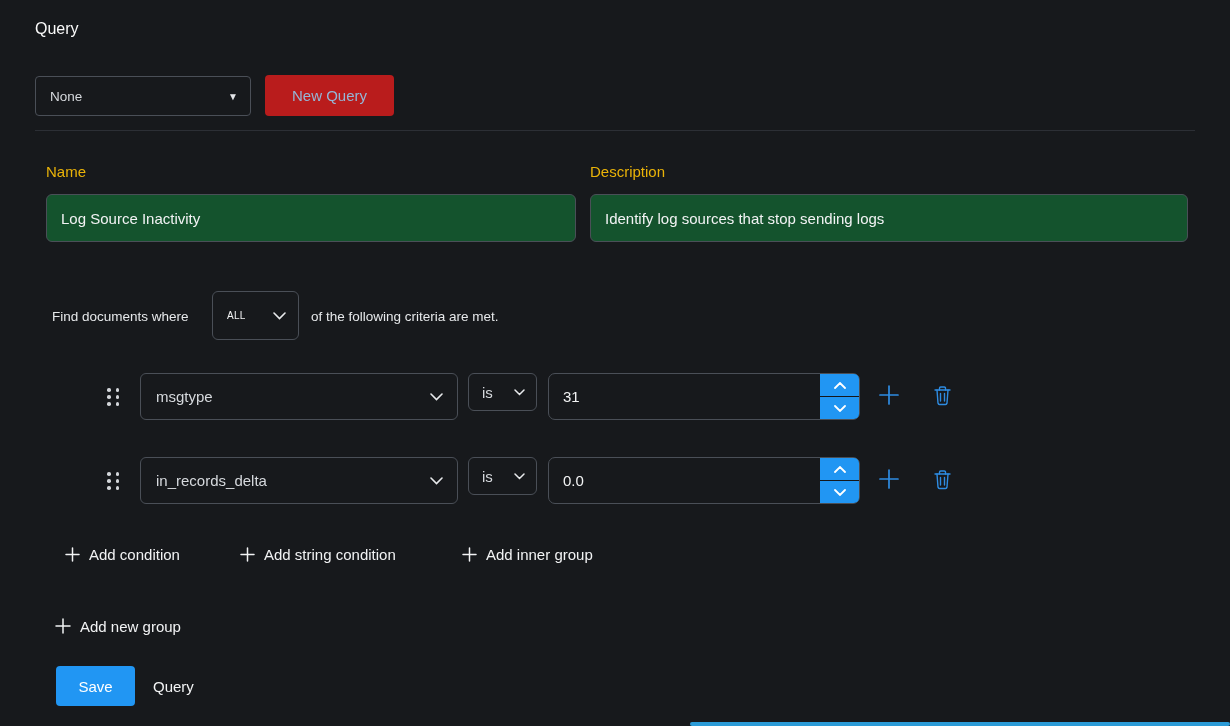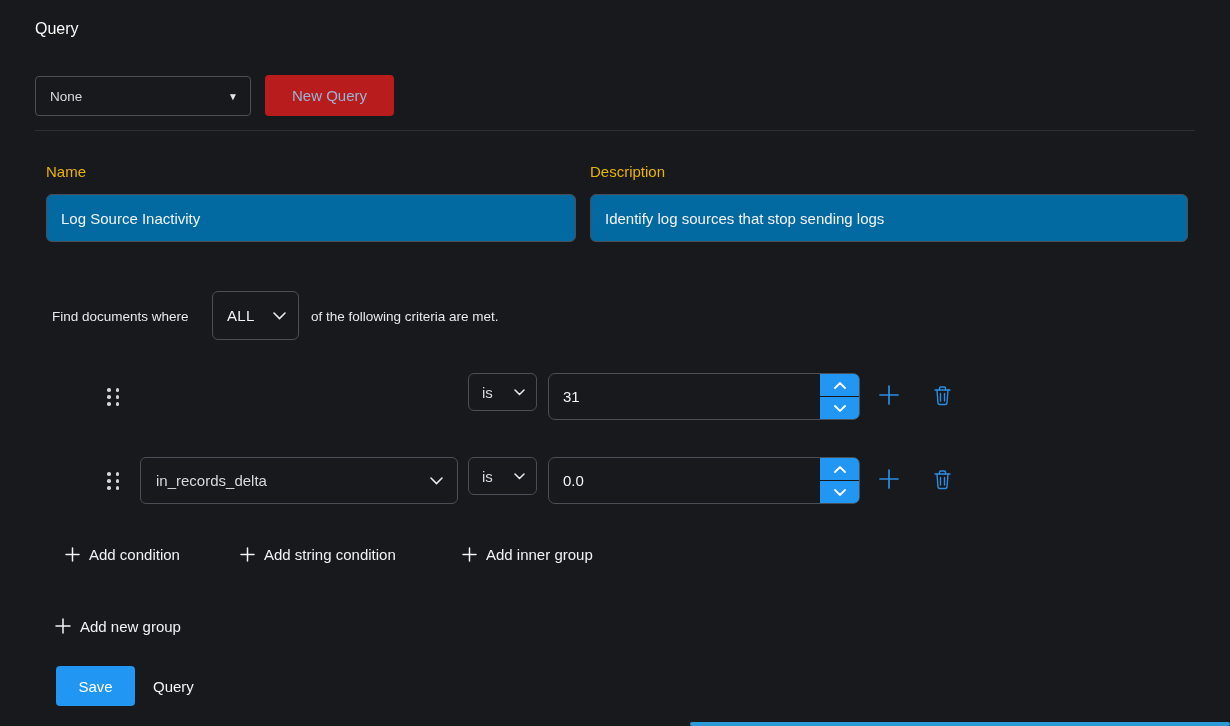--- a/index.html
+++ b/index.html
@@ -26,31 +26,31 @@
     background:#b91c1c; color:#95b6d6; border:none; border-radius:4px;
     font-size:15px; cursor:pointer; font-family:inherit;
   }
   .divider { left:35px; top:130px; width:1160px; height:1px; background:#2c2f35; }
 
   
   .field-label { font-size:15px; color:#eab308; }
   .lbl-name { left:46px; top:163px; }
   .lbl-desc { left:590px; top:163px; }
   .text-input {
-    border:1px solid #4a4f57; border-radius:6px; background:#0369a1;
+    border:1px solid #4a4f57; border-radius:6px; background:#14532d;
     color:#f2f3f4; font-size:15px; padding:0 14px; font-family:inherit; outline:none;
   }
   .in-name { left:46px; top:194px; width:530px; height:48px; }
   .in-desc { left:590px; top:194px; width:598px; height:48px; }
 
   
   .crit-text { font-size:13.5px; color:#e6e8ea; }
   .crit-prefix { left:52px; top:309px; }
   .crit-suffix { left:311px; top:309px; }
-  .sel-all { left:212px; top:291px; width:87px; height:49px; border-radius:6px; padding:0 12px 0 14px; font-size:15px; }
+  .sel-all { left:212px; top:291px; width:87px; height:49px; border-radius:6px; padding:0 12px 0 14px; font-size:10px; }
   .sel-all .op { color:#f2f3f4; letter-spacing:0.3px; }
 
   
   .cond-row { left:0; width:100%; height:47px; }
   .drag-handle {
     left:107px; top:15px; width:14px; height:18px;
     display:grid; grid-template-columns:3.5px 3.5px; grid-auto-rows:3.5px;
     column-gap:5px; row-gap:3.5px; cursor:grab;
   }
   .drag-handle i { width:3.5px; height:3.5px; border-radius:50%; background:#d3d6da; }
@@ -133,20 +133,26 @@
 
   <div class="abs cond-row" style="top:373px">
     <div class="abs drag-handle">
         <i></i>
         <i></i>
         <i></i>
         <i></i>
         <i></i>
         <i></i>
       </div>
+    <div class="abs select sel-field">
+      <span>msgtype</span>
+      <svg class="chev" width="13" height="8" viewBox="0 0 13 8">
+          <path d="M1 1l5.5 5.5L12 1" fill="none" stroke="#e8eaec" stroke-width="1.6" stroke-linecap="round"></path>
+        </svg>
+    </div>
     <div class="abs select sel-is">
       <span>is</span>
       <svg class="chev" width="11" height="7" viewBox="0 0 11 7">
           <path d="M1 1l4.5 4.5L10 1" fill="none" stroke="#e8eaec" stroke-width="1.5" stroke-linecap="round"></path>
         </svg>
     </div>
     <div class="abs num-wrap">
       <input type="text" value="31" style="">
       <div class="spinner">
         <div class="spin-btn up">

